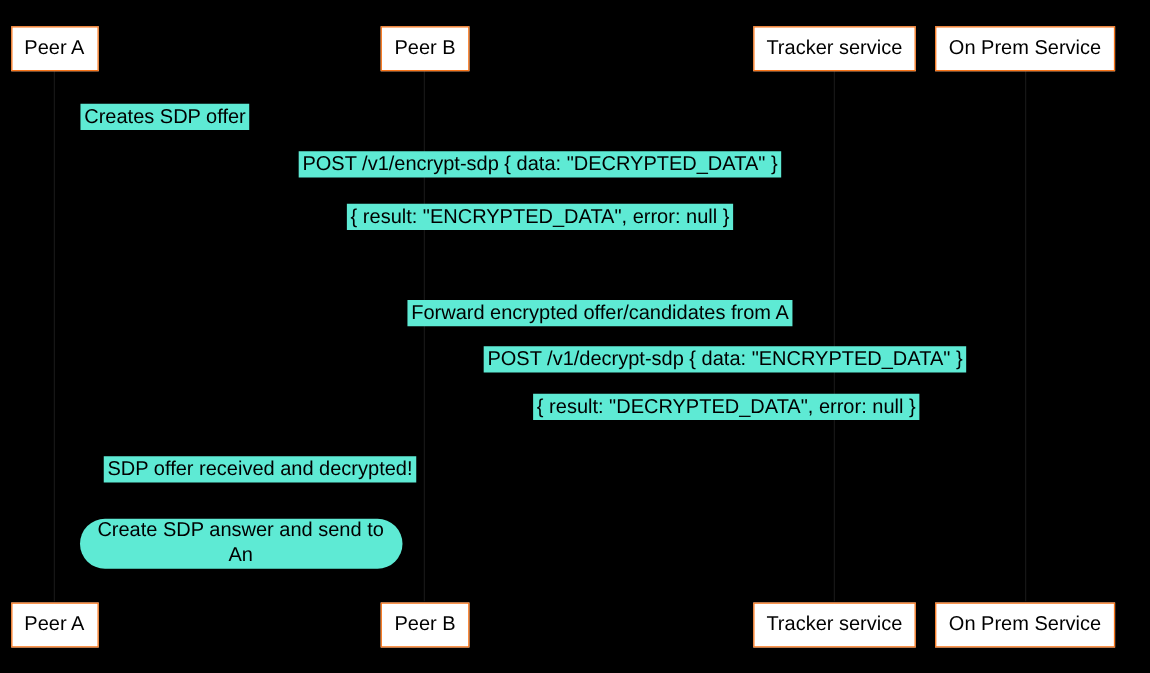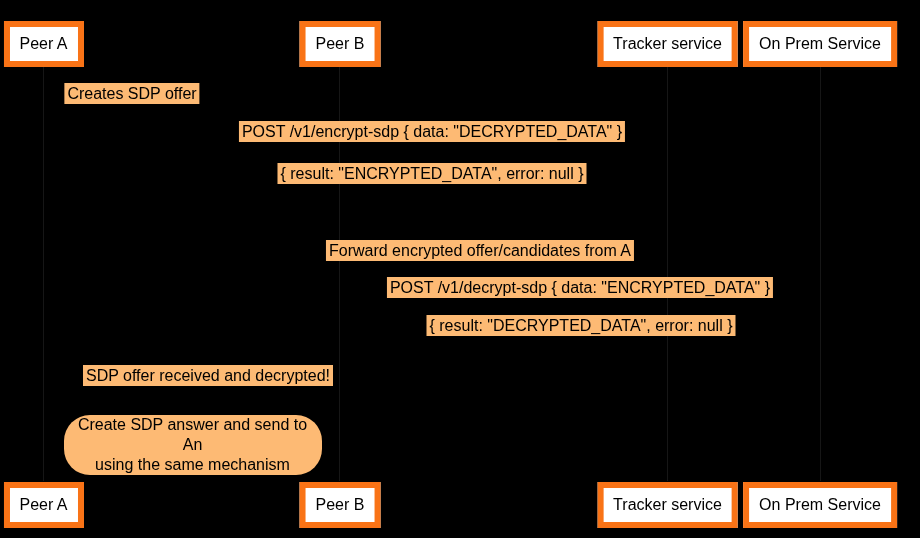--- a/index.html
+++ b/index.html
@@ -19,33 +19,33 @@
     position: absolute;
     top: 57px;
     height: 424px;
     width: 1px;
     background: #161616; 
   }
   .actor {
     position: absolute;
     transform: translateX(-50%);
     background: #ffffff;
-    border: 6px solid #f97316;
+    border: 1px solid #f97316;
     color: #000000;
     font-size: 16px;
     height: 34px;
     line-height: 34px;
     padding: 0 10px;
     white-space: nowrap;
     text-align: center;
   }
   .msg {
     position: absolute;
     transform: translateX(-50%);
-    background: #fdba74;
+    background: #5eead4;
     color: #000000;
     font-size: 16px;
     line-height: 21px;
     padding: 0 3px;
     white-space: nowrap;
     text-align: center;
   }
   .msg.multiline {
     white-space: normal;
     width: 252px;
@@ -82,16 +82,15 @@
   <div class="msg" style="left:480px; top:240px;">Forward encrypted offer/candidates from A</div>
 
   <div class="msg" style="left:580px; top:277px;text-align:right;">POST /v1/decrypt-sdp { data: "ENCRYPTED_DATA" }</div>
 
   <div class="msg" style="left:581px; top:315px;">{ result: "DECRYPTED_DATA", error: null }</div>
 
   <div class="msg" style="left:196px; top:365px;margin-left:12px;">SDP offer received and decrypted!</div>
 
   <div class="msg multiline" style="left:192.5px; top:415px;border-radius:26px;">
     <div>Create SDP answer and send to An</div>
-    <div>using the same mechanism</div>
   </div>
 
 </div>
 
 </body></html>

